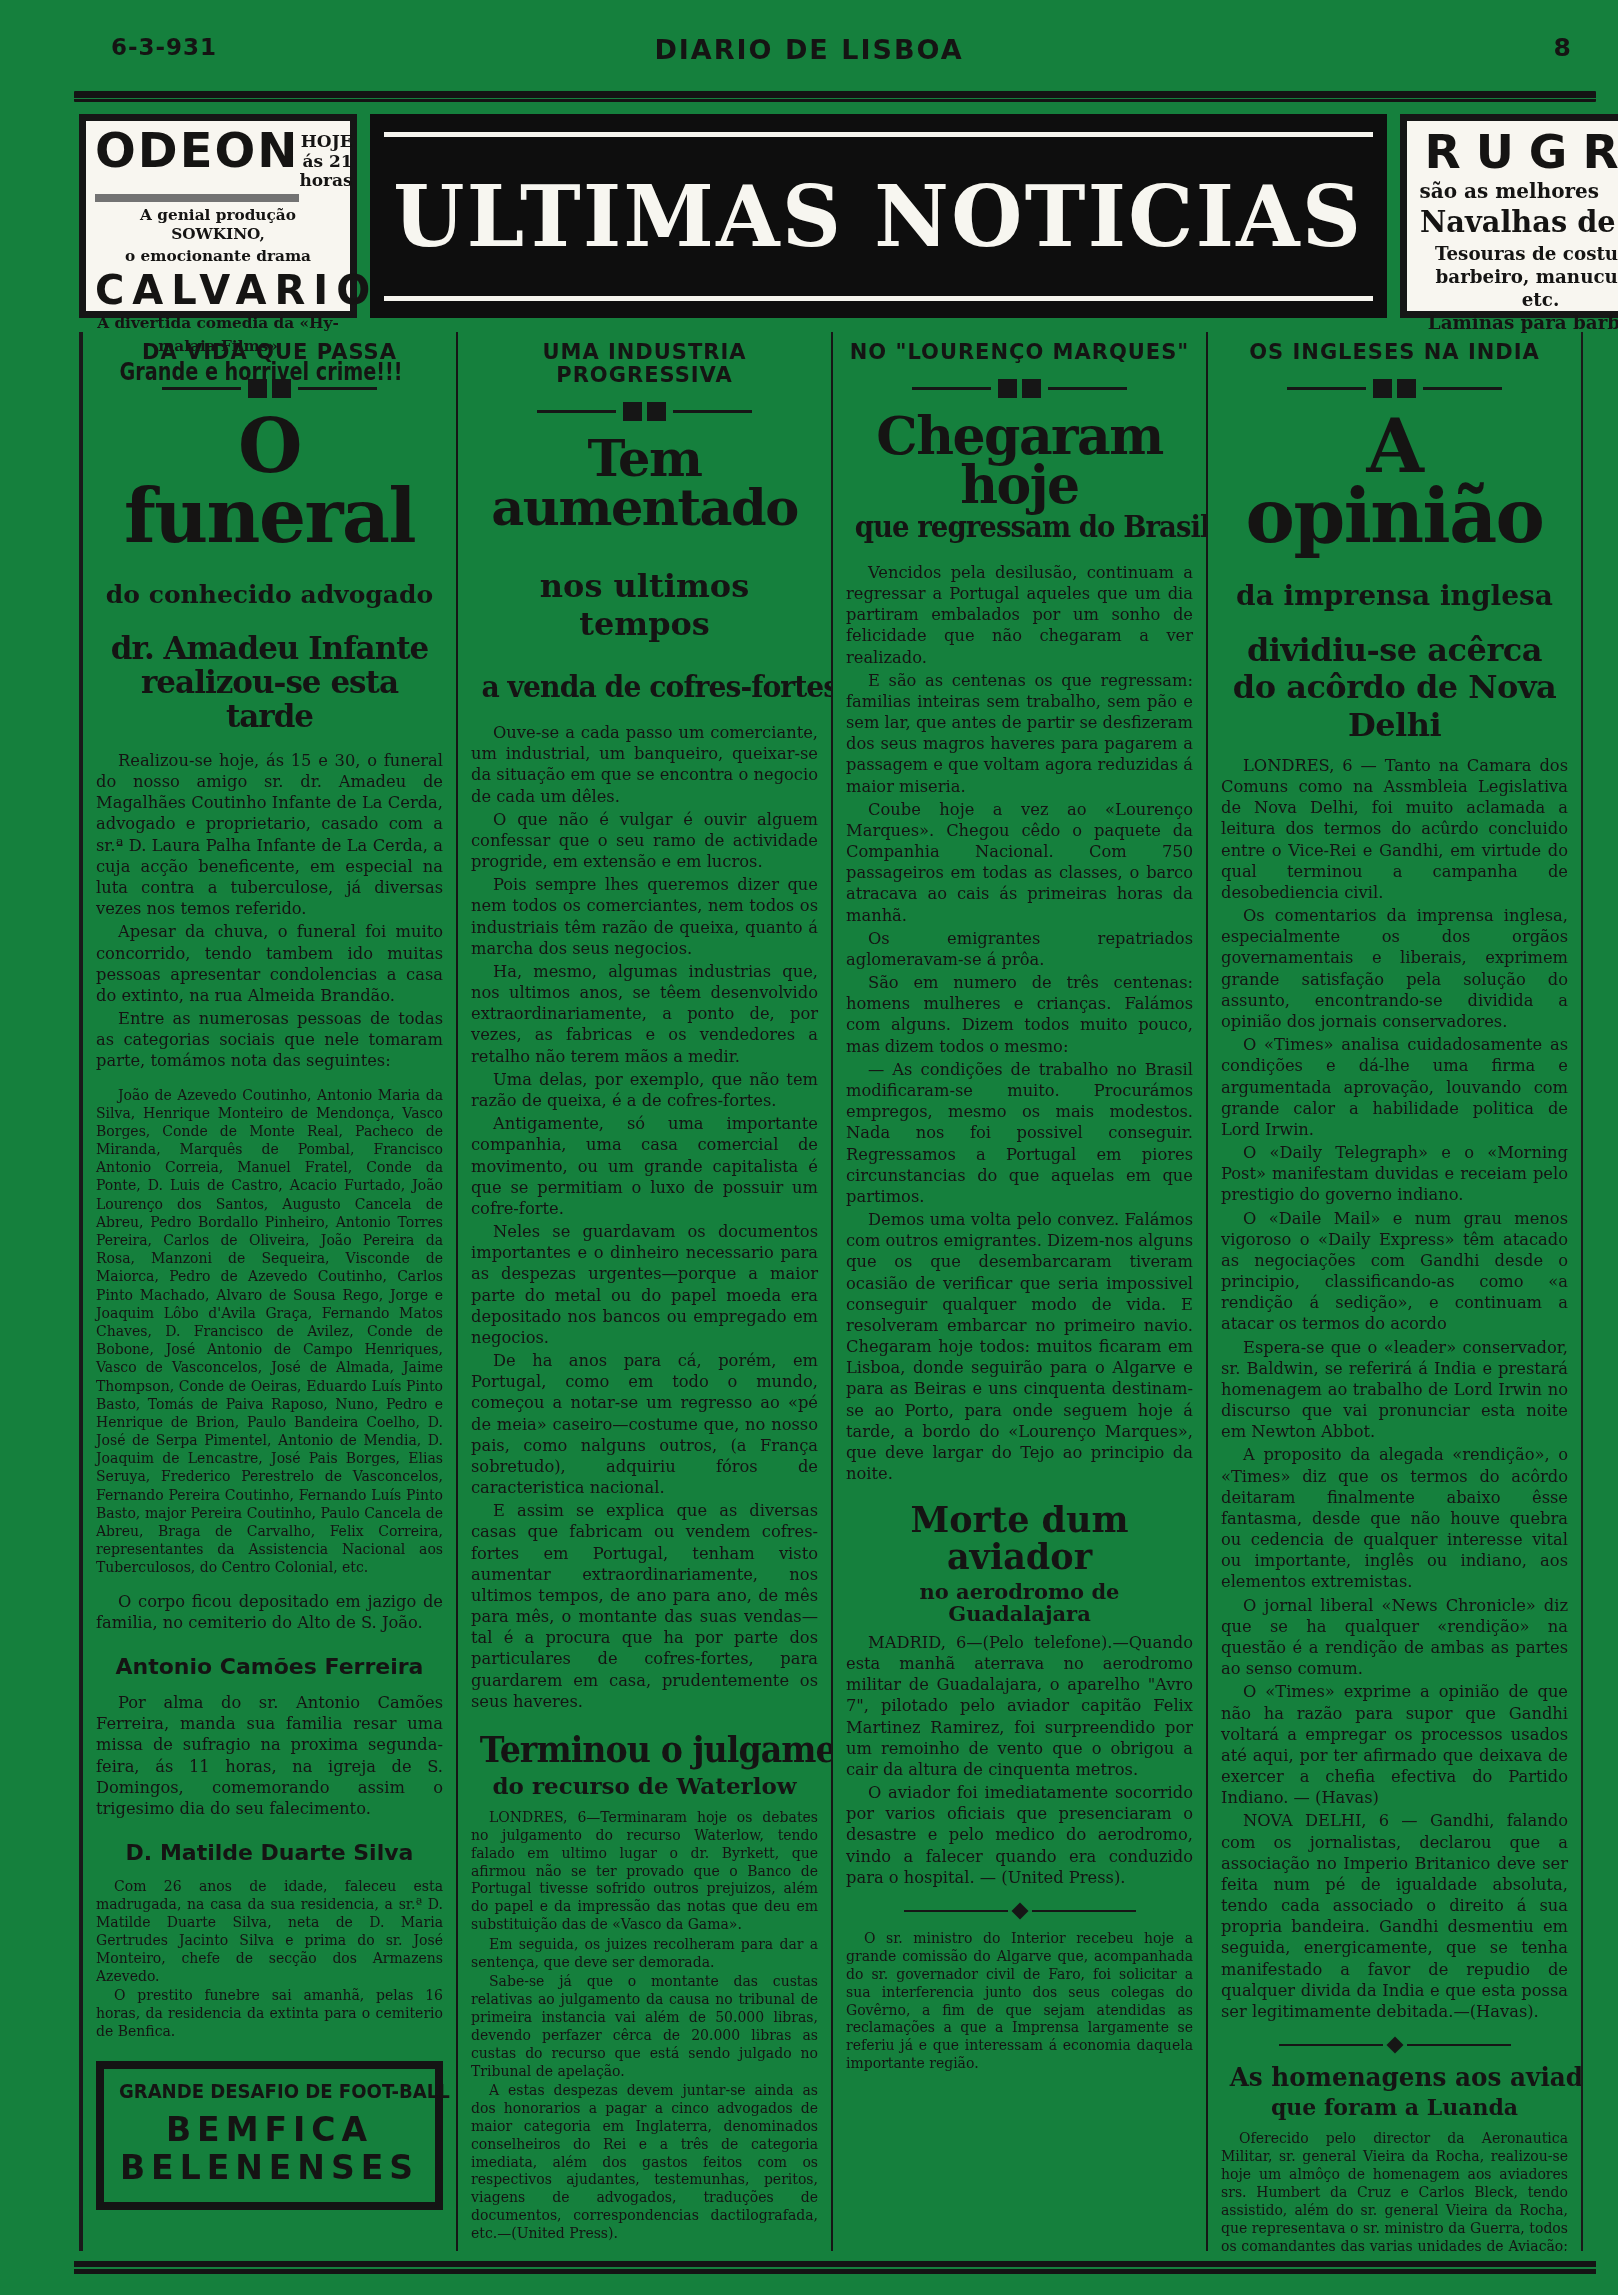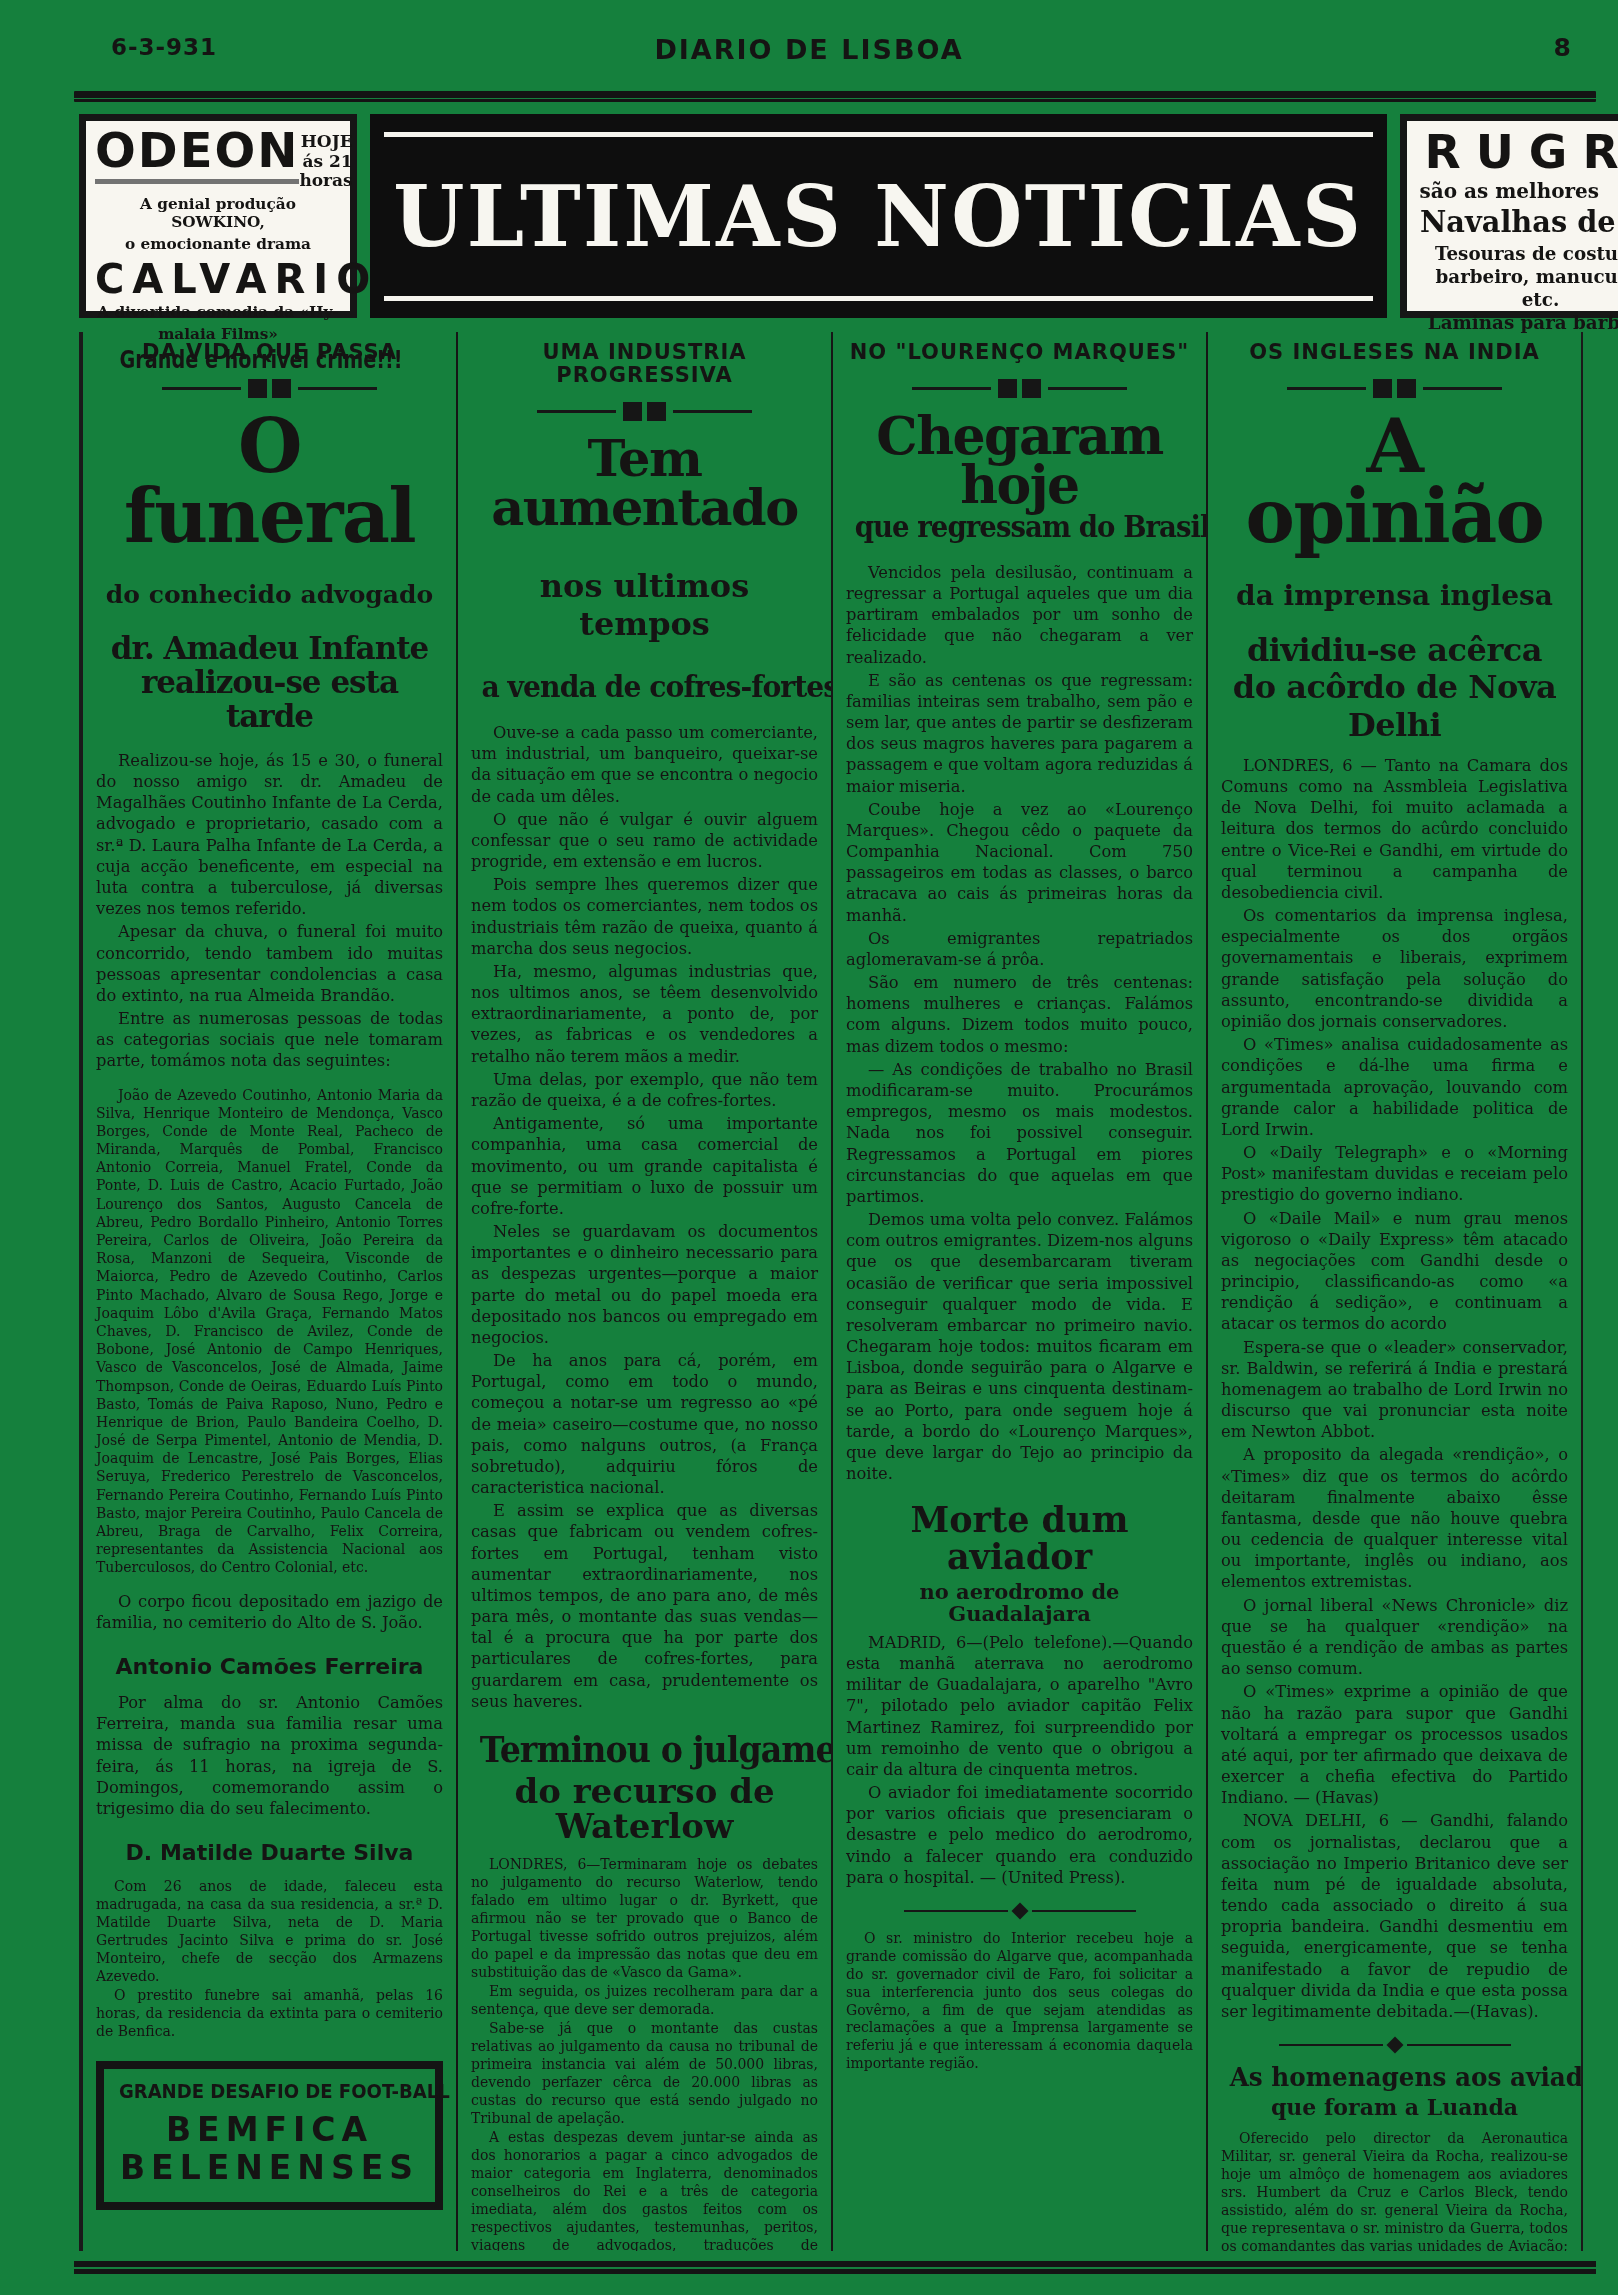--- a/index.html
+++ b/index.html
@@ -13,21 +13,21 @@
   .pg-date   { position:absolute; left:111px; top:36px; font:bold 23px/1 "DejaVu Sans", sans-serif; letter-spacing:1px; }
   .pg-title  { position:absolute; left:50%; top:36px; transform:translateX(-50%); font:bold 27px/1 "DejaVu Sans", sans-serif; letter-spacing:2px; }
   .pg-num    { position:absolute; right:47px; top:35px; font:bold 25px/1 "DejaVu Sans", sans-serif; }
   .top-rule  { margin:17px 22px 0 74px; height:11px; background:linear-gradient(#141414 0 7px, transparent 7px 8.4px, #141414 8.4px 11px); border-radius:1px; }
 
   
   .masthead { display:flex; gap:13px; margin:12px 35px 0 79px; height:204px; }
   .ad-box { border:7.4px solid #161616; background:#f8f6f0; box-sizing:border-box; }
   .ad-odeon { width:278px; padding:8px 9px 0; }
   .odeon-top { display:flex; justify-content:space-between; align-items:flex-start; }
-  .odeon-name { font:bold 48px/0.9 "DejaVu Sans", sans-serif; letter-spacing:2px; border-bottom:5px solid #737373; padding-bottom:7px; }
+  .odeon-name { font:bold 48px/0.9 "DejaVu Sans", sans-serif; letter-spacing:2px; border-bottom:8px solid #737373; padding-bottom:22px; }
   .odeon-when { text-align:right; font:bold 17px/1.15 "DejaVu Serif", serif; padding-top:3px; }
   .odeon-l { text-align:center; font:bold 15.3px/1.2 "DejaVu Serif", serif; margin-top:4px; }
   .odeon-feature { text-align:center; font:bold 40px/1 "DejaVu Sans", sans-serif; letter-spacing:8px; margin:5px 0 3px; }
   .odeon-footer { text-align:center; font:bold 24px/1.05 "DejaVu Sans", sans-serif; margin-top:5px; transform:scaleX(.8); transform-origin:center; white-space:nowrap; }
   .banner { flex:1; position:relative; background:#0e0e0e; display:flex; align-items:center; justify-content:center; border:3px solid #0e0e0e; }
   .banner::before, .banner::after { content:""; position:absolute; left:11px; right:11px; height:5.4px; background:#f5f4ee; }
   .banner::before { top:15px; } .banner::after { bottom:14px; }
   .banner-text { color:#f7f6f0; font:bold 85px/1 "DejaVu Serif", serif; letter-spacing:2.5px; transform:scaleX(.96); white-space:nowrap; }
   .ad-rugra { width:282px; padding:7px 8px 0; text-align:center; }
   .rugra-name { font:bold 47px/1 "DejaVu Sans", sans-serif; letter-spacing:15px; text-indent:10px; }
@@ -67,21 +67,21 @@
 
   .body-lg p { font:16.3px/1.3 "DejaVu Serif", serif; text-align:justify; text-indent:22px; margin:0 0 2px; }
   .body-sm p { font:14px/1.28 "DejaVu Serif", serif; text-align:justify; text-indent:18px; margin:0 0 1.5px; }
   .names { font:14px/1.3 "DejaVu Serif", serif; text-align:justify; text-indent:22px; margin:14px 0 14px; }
 
   .sh-sans { text-align:center; font:bold 22px/1.1 "DejaVu Sans", sans-serif; margin:22px 0 13px; }
   .sh1 { text-align:center; font-weight:bold; font-family:"DejaVu Serif", serif; line-height:1.05; margin:3px 0 5px; }
   .sh2 { text-align:center; font-weight:bold; font-family:"DejaVu Serif", serif; line-height:1.05; margin:0 0 11px; }
   .cond95 { transform:scaleX(.95); transform-origin:center; white-space:nowrap; }
   .s-waterlow .sh1 { font-size:35px; letter-spacing:-1px; margin-top:20px; }
-  .s-waterlow .sh2 { font-size:34px; }
+  .s-waterlow .sh2 { font-size:23px; }
   .s-aviador .sh1 { font-size:35px; margin-top:18px; }
   .s-aviador .sh2 { font-size:21px; margin-bottom:7px; }
   .s-algarve .sh1 { font-size:29px; }
   .s-homenagens .sh1 { font-size:26px; }
   .s-homenagens .sh2 { font-size:22px; }
 
   
   .ad-football { border:8px solid #141414; margin-top:20px; padding:13px 7px 15px; text-align:center; }
   .fb-l1 { font:bold 19px/1 "DejaVu Sans", sans-serif; transform:scaleX(.95); white-space:nowrap; margin-bottom:10px; }
   .fb-team { font:bold 33px/1.15 "DejaVu Sans", sans-serif; letter-spacing:6px; }

